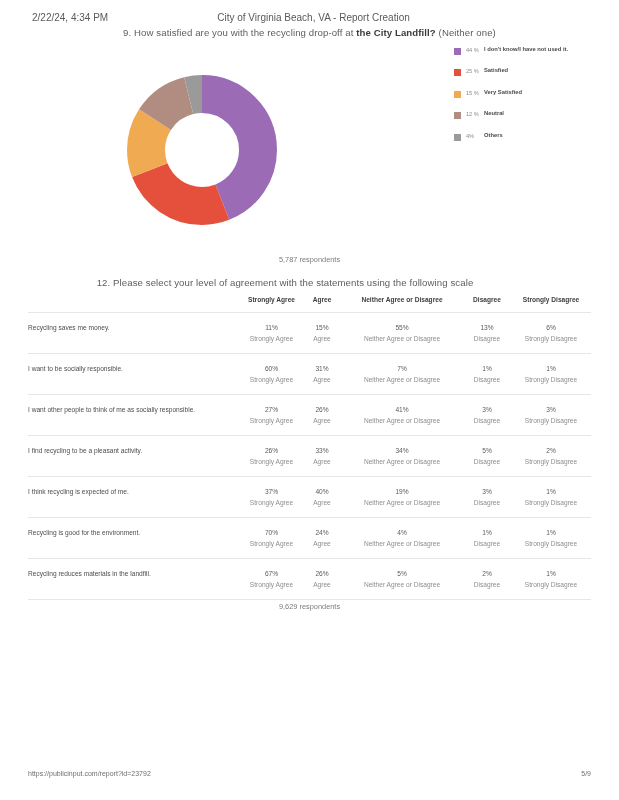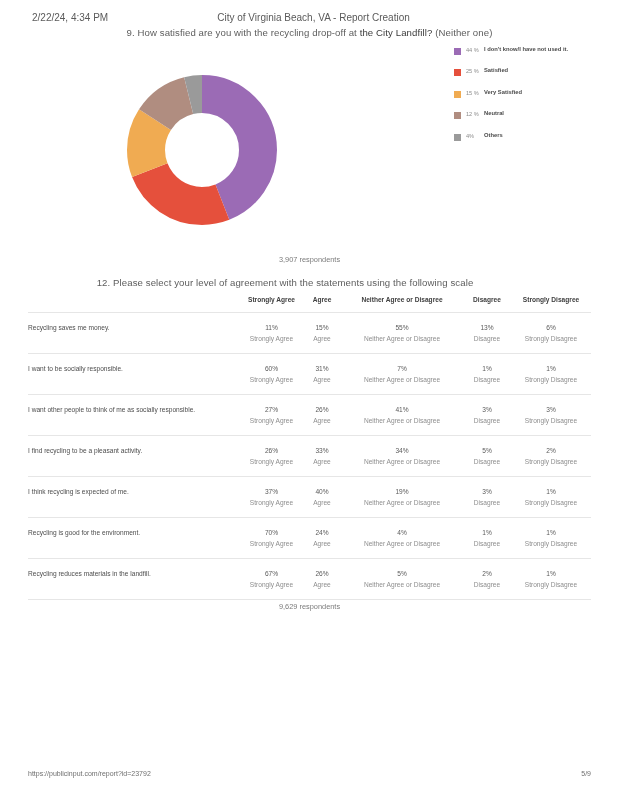--- a/index.html
+++ b/index.html
@@ -46,21 +46,21 @@
     position: absolute;
     top: 27px;
     left: 0;
     width: 619px;
     text-align: center;
     font-size: 9.6px;
     color: #5d5d5d;
     letter-spacing: 0.1px;
   }
   .q11-title .bold {
-    font-weight: normal;
+    font-weight: bold;
     color: #3b3b3b;
   }
 
   
   .donut-wrap {
     position: absolute;
     left: 92px;
     top: 52px;
     width: 220px;
     height: 196px;
@@ -258,21 +258,21 @@
     <span class="legend-pct">12 %</span>
     <span class="legend-label">Neutral</span>
   </div>
   <div class="legend-row">
     <span class="legend-swatch" style="background:#9a9a9a"></span>
     <span class="legend-pct">4%</span>
     <span class="legend-label">Others</span>
   </div>
 </div>
 
-<div class="respondents" id="resp-11">3,907 respondents</div>
+<div class="respondents" id="resp-11">5,787 respondents</div>
 
 <div class="q12-title">12. Please select your level of agreement with the statements using the following scale</div>
 
 <table class="agree-table">
   <colgroup>
     <col class="col-stmt">
       <col class="col-sa">
       <col class="col-a">
       <col class="col-n">
       <col class="col-d">

